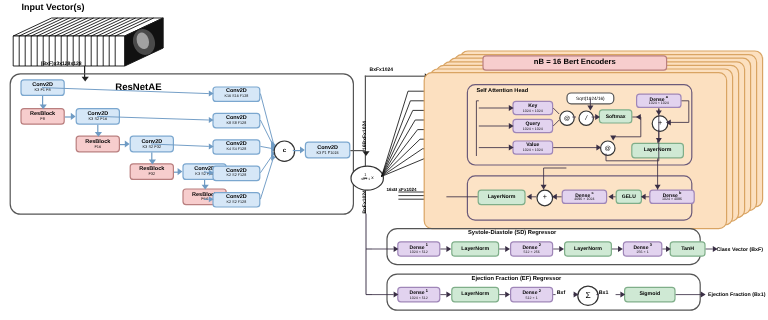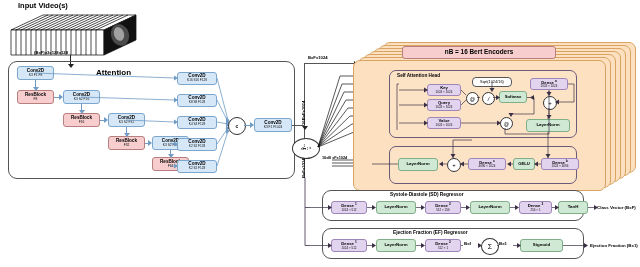--- a/index.html
+++ b/index.html
@@ -33,21 +33,21 @@
   .ar-r-dk{border-left:4px solid #222;border-top:3px solid transparent;border-bottom:3px solid transparent;}
   .ar-d-dk{border-top:4px solid #222;border-left:3px solid transparent;border-right:3px solid transparent;}
   .ar-d{border-top:4px solid #6f9bc4;border-left:3px solid transparent;border-right:3px solid transparent;}
   .lbl{position:absolute;white-space:nowrap;}
   .vert{transform-origin:left top;transform:rotate(-90deg);}
   .sup{font-size:3.2px;vertical-align:super;margin-left:1px;}
 </style>
 </head>
 <body>
 
-<div class="lbl" style="left:18px;top:1px;font-size:7.5px;font-weight:bold;">Input Video(s)</div>
+<div class="lbl" style="left:18px;top:1px;font-size:7.5px;font-weight:bold;">Input Vector(s)</div>
 
 <svg class="abs" style="left:8px;top:12px;" width="130" height="46" viewBox="0 0 130 46">
   <g stroke="#000" stroke-width="0.7" fill="#fff">
     <polygon points="3,18 35,3 128,3 96,18"></polygon>
     <polygon points="3,18 96,18 96,43 3,43"></polygon>
     <polygon points="96,18 128,3 128,28 96,43"></polygon>
   </g>
   <g stroke="#000" stroke-width="0.7">
     <line x1="8" y1="18" x2="40" y2="3"></line>
       <line x1="13" y1="18" x2="45" y2="3"></line>
@@ -91,21 +91,21 @@
     <ellipse cx="112" cy="23" rx="9" ry="11" transform="rotate(-18 112 23)" fill="#555"></ellipse>
     <ellipse cx="111" cy="22" rx="5" ry="7" transform="rotate(-18 111 22)" fill="#bbb"></ellipse>
   </g>
 </svg>
 
 <div class="lbl" style="left:34px;top:50px;font-size:4.2px;font-weight:bold;">(BxF)x3x128x128</div>
 <div class="ln-dk" style="left:70px;top:55px;width:1px;height:11px;"></div>
 <div class="ar ar-d-dk" style="left:67.5px;top:64px;"></div>
 
 <div class="frame" style="left:8px;top:61px;width:287px;height:118px;"></div>
-<div class="lbl" style="left:96px;top:68px;font-size:8px;font-weight:bold;">Attention</div>
+<div class="lbl" style="left:96px;top:68px;font-size:8px;font-weight:bold;">ResNetAE</div>
 
 <div class="node blue" style="left:17px;top:66px;width:37px;height:14px;">
   <span class="n-title" style="font-size:4.6px;">Conv2D</span>
   <span class="n-sub" style="font-size:3.3px;">K3 F1 F8</span>
 </div>
 
 <div class="node pink" style="left:17px;top:90px;width:37px;height:14px;">
   <span class="n-title" style="font-size:4.6px;">ResBlock</span>
   <span class="n-sub" style="font-size:3.3px;">F8</span>
 </div>

